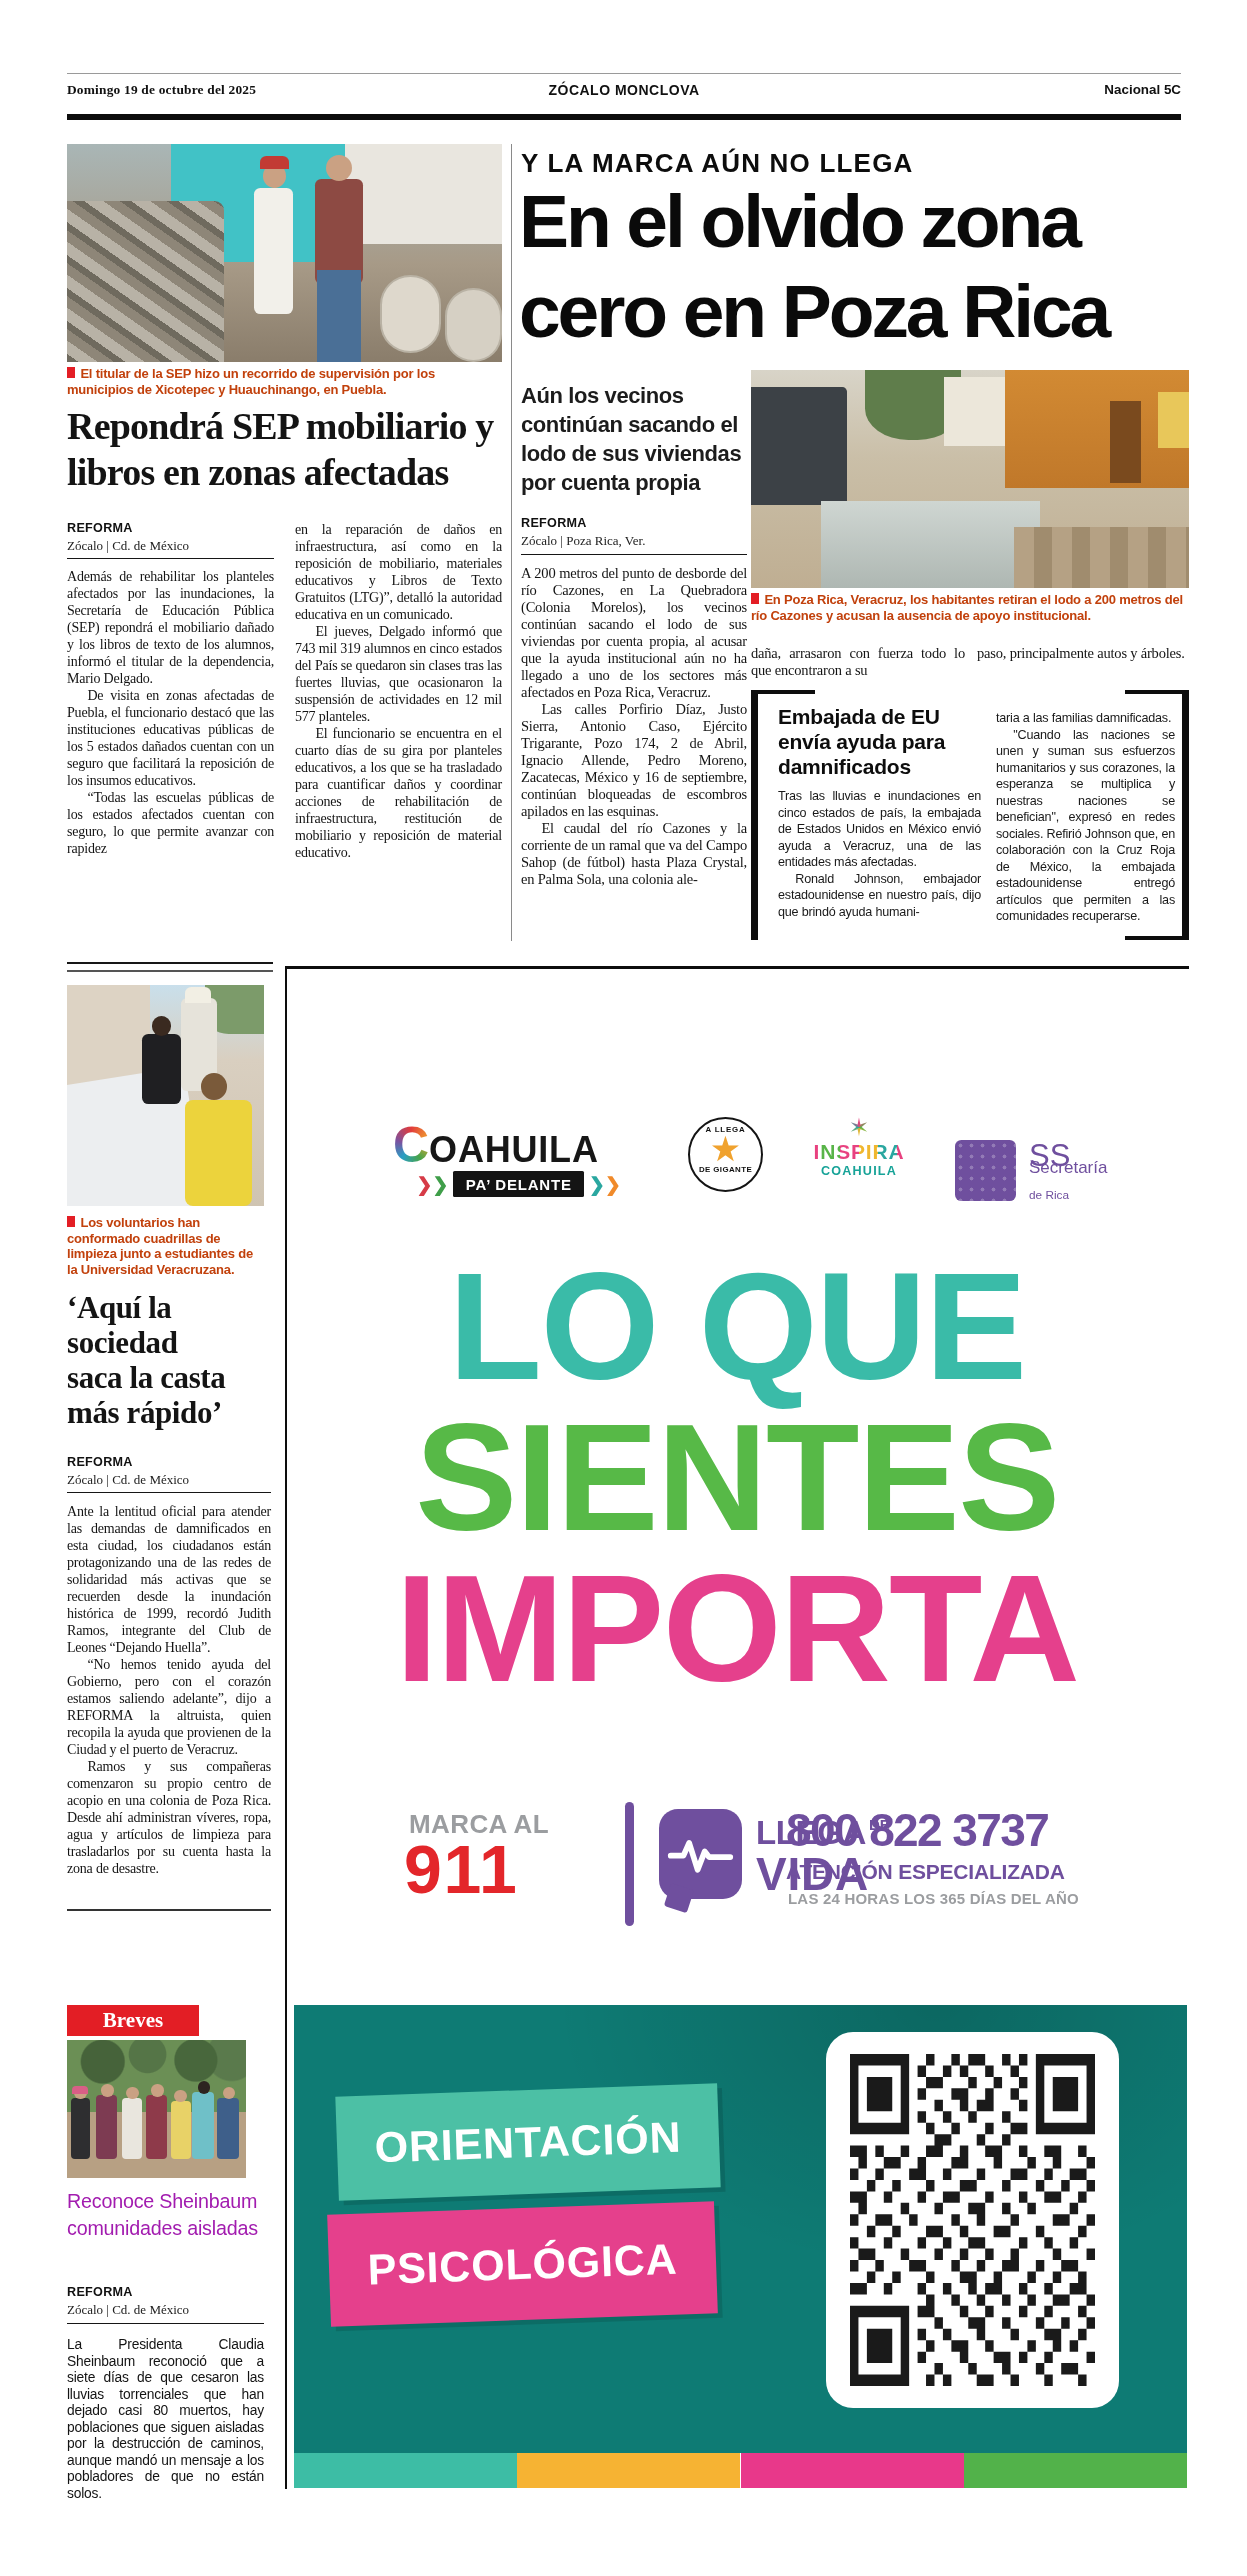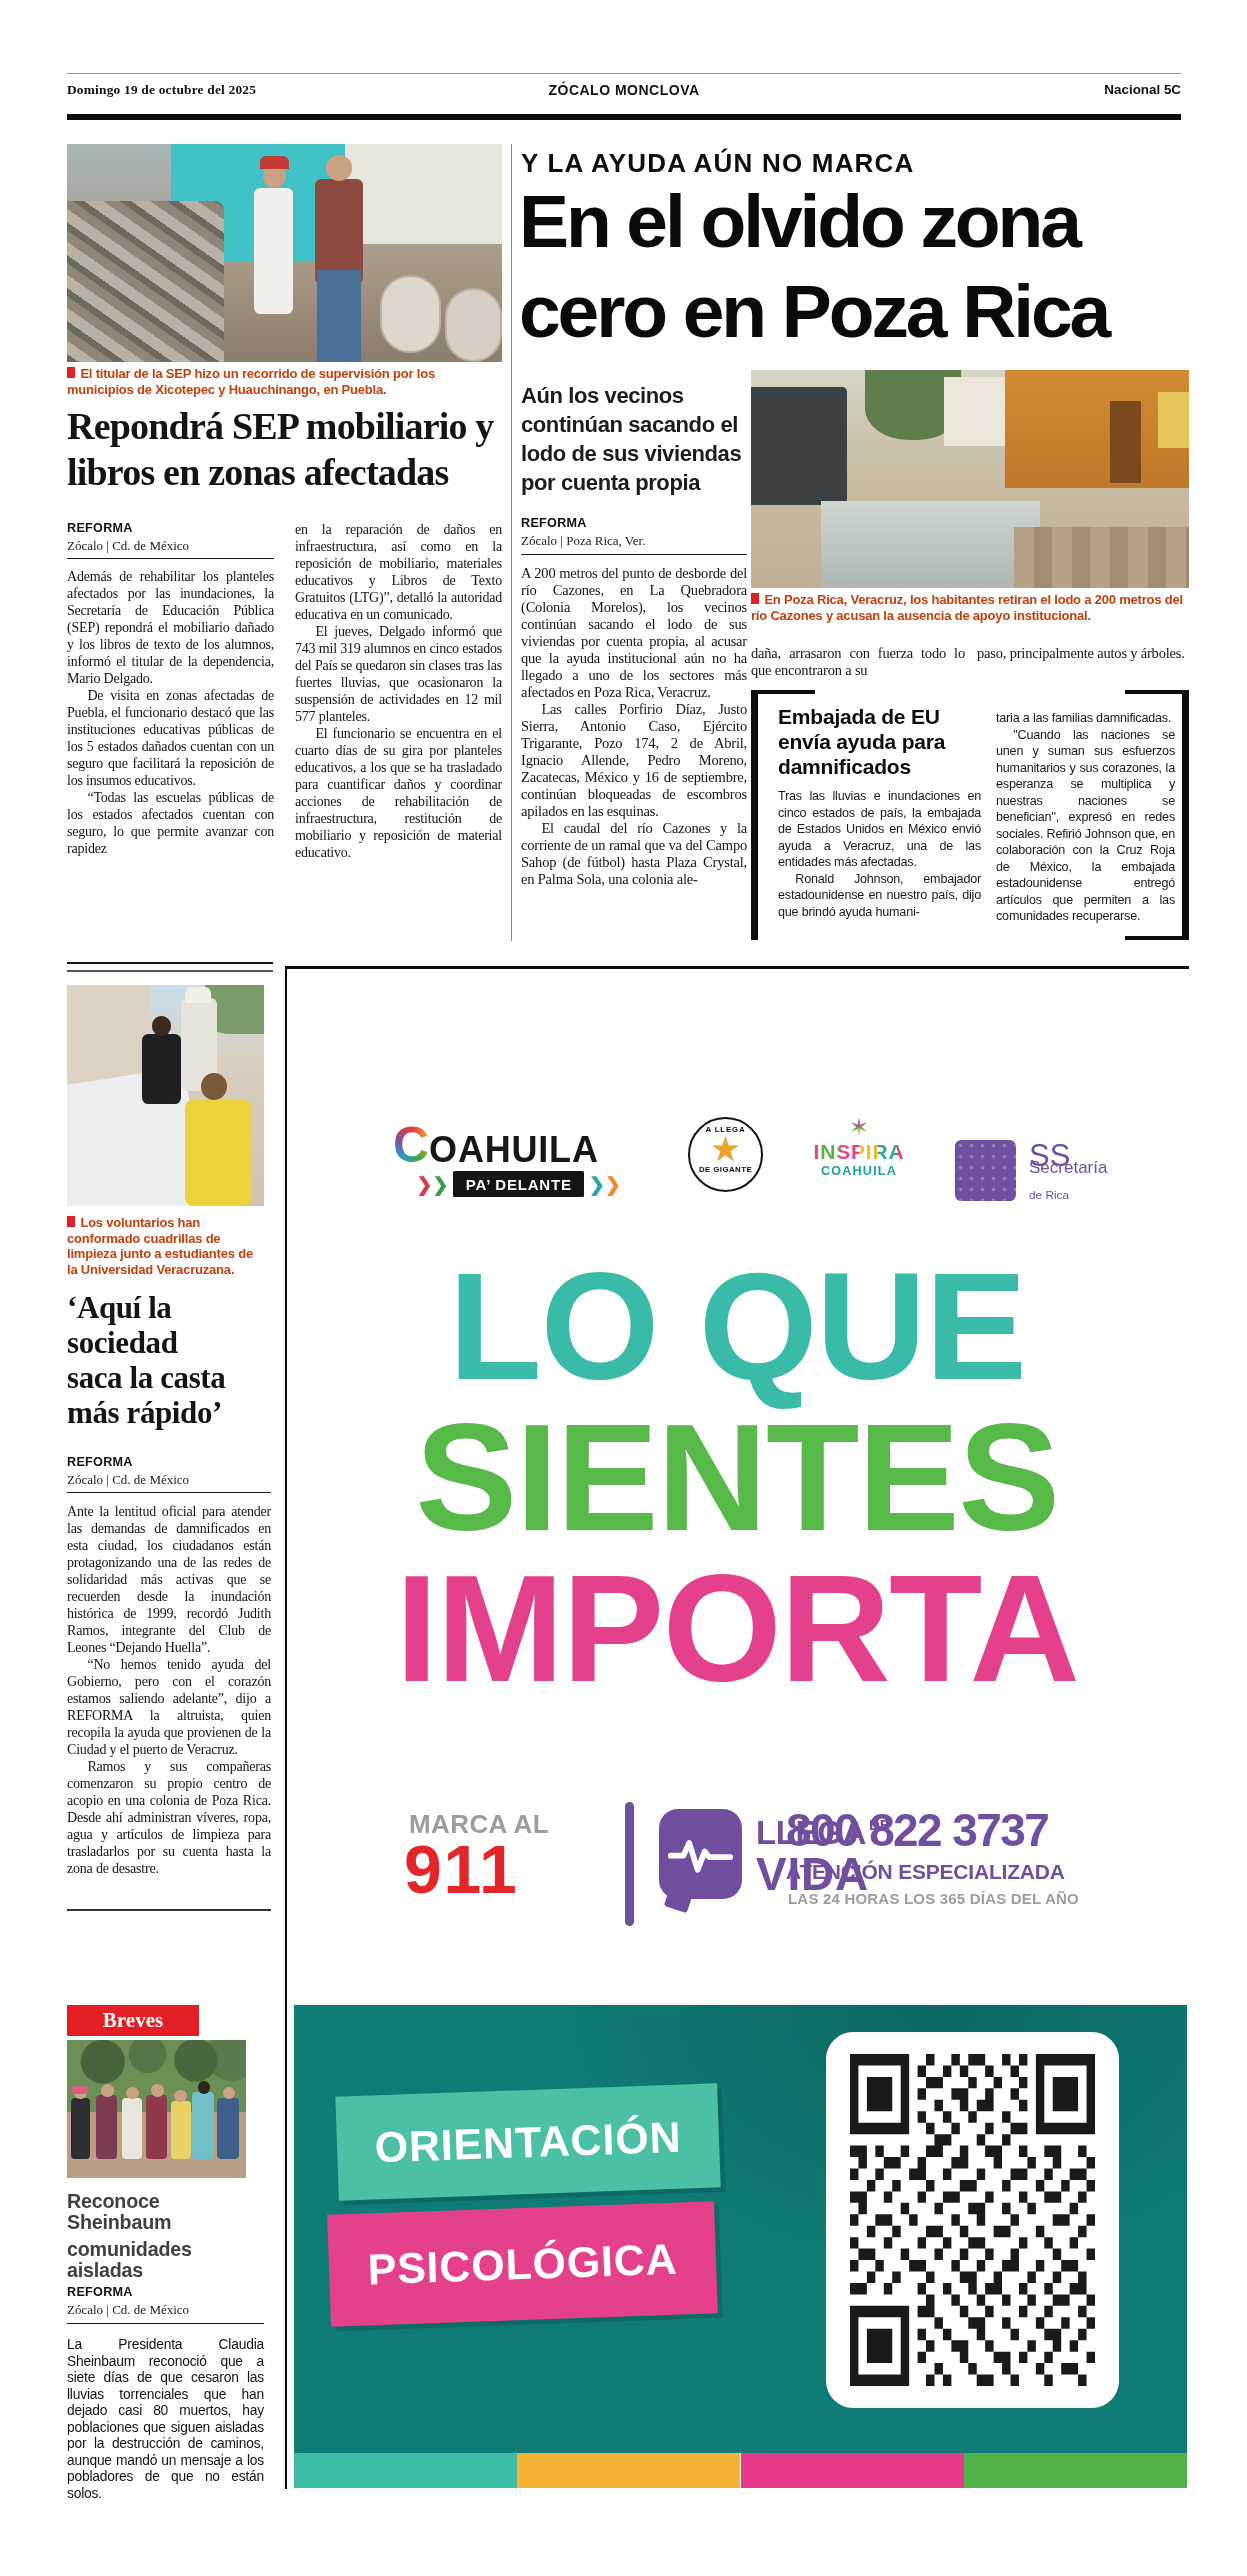--- a/index.html
+++ b/index.html
@@ -69,21 +69,21 @@
     <p>“Todas las escuelas públicas de los estados afectados cuentan con seguro, lo que permite avanzar con rapidez</p>
   </div>
   <div class="abs bodytext" style="left:295px;top:521px;width:207px">
     <p>en la reparación de daños en infraestructura, así como en la reposición de mobiliario, materiales educativos y Libros de Texto Gratuitos (LTG)”, detalló la autoridad educativa en un comunicado.</p>
     <p>El jueves, Delgado informó que 743 mil 319 alumnos en cinco estados del País se quedaron sin clases tras las fuertes lluvias, que ocasionaron la suspensión de actividades en 12 mil 577 planteles.</p>
     <p>El funcionario se encuentra en el cuarto días de su gira por planteles educativos, a los que se ha trasladado para cuantificar daños y coordinar acciones de rehabilitación de infraestructura, restitución de mobiliario y reposición de material educativo.</p>
   </div>
 
   <div class="abs" style="left:511px;top:144px;width:1.2px;height:797px;background:#8a8a8a"></div>
 
-  <div class="abs sans" style="left:521px;top:148px;font-weight:800;font-size:26px;letter-spacing:1.2px;color:#0d0d0d">Y LA AYUDA AÚN NO MARCA</div>
+  <div class="abs sans" style="left:521px;top:148px;font-weight:800;font-size:26px;letter-spacing:1.2px;color:#0d0d0d">Y LA MARCA AÚN NO LLEGA</div>
   <div class="abs mega" style="left:519px;top:176px">
     <div>En el olvido zona</div>
     <div>cero en Poza Rica</div>
   </div>
   <div class="abs sans" style="left:521px;top:381px;width:236px;font-weight:700;font-size:22px;line-height:29px;letter-spacing:-0.4px;color:#1c1c1c">
     <div>Aún los vecinos</div>
     <div>continúan sacando el</div>
     <div>lodo de sus viviendas</div>
     <div>por cuenta propia</div>
   </div>
@@ -181,21 +181,21 @@
     <div class="fighead" style="left:33%;top:34%;width:7%;height:9%"></div>
     <div style="left:44%;top:40%;width:12%;height:46%;background:#8e3a4a;border-radius:3.9px"></div>
     <div class="fighead" style="left:47%;top:32%;width:7%;height:9%"></div>
     <div style="left:58%;top:44%;width:11%;height:42%;background:#e8d267;border-radius:3.9px"></div>
     <div class="fighead" style="left:60%;top:36%;width:7%;height:9%"></div>
     <div style="left:70%;top:38%;width:12%;height:48%;background:#6fc0c8;border-radius:3.9px"></div>
     <div class="fighead" style="left:73%;top:30%;width:7%;height:9%;background:#2d2420"></div>
     <div style="left:84%;top:42%;width:12%;height:44%;background:#3e5f8a;border-radius:3.9px"></div>
     <div class="fighead" style="left:87%;top:34%;width:7%;height:9%"></div>
   </div>
-  <div class="abs sans" style="left:67px;top:2191px;width:195px;font-weight:700;font-size:19.7px;line-height:21px;letter-spacing:-0.2px;color:#404040">
+  <div class="abs sans" style="left:67px;top:2191px;width:195px;font-weight:400;font-size:19.7px;line-height:21px;letter-spacing:-0.2px;color:#a21caf">
     <div style="margin-bottom:6.3px">Reconoce Sheinbaum</div>
     <div>comunidades aisladas</div>
   </div>
   <div class="abs byline" style="left:67px;top:2285px">REFORMA</div>
   <div class="abs dateline" style="left:67px;top:2302px">Zócalo | Cd. de México</div>
   <div class="abs rule" style="left:67px;top:2323px;width:197px;height:0.8px"></div>
   <div class="abs bodysans" style="left:67px;top:2337px;width:197px">
     <p>La Presidenta Claudia Sheinbaum reconoció que a siete días de que cesaron las lluvias torrenciales que han dejado casi 80 muertos, hay poblaciones que siguen aisladas por la destrucción de caminos, aunque mandó un mensaje a los pobladores de que no están solos.</p>
   </div>
 

